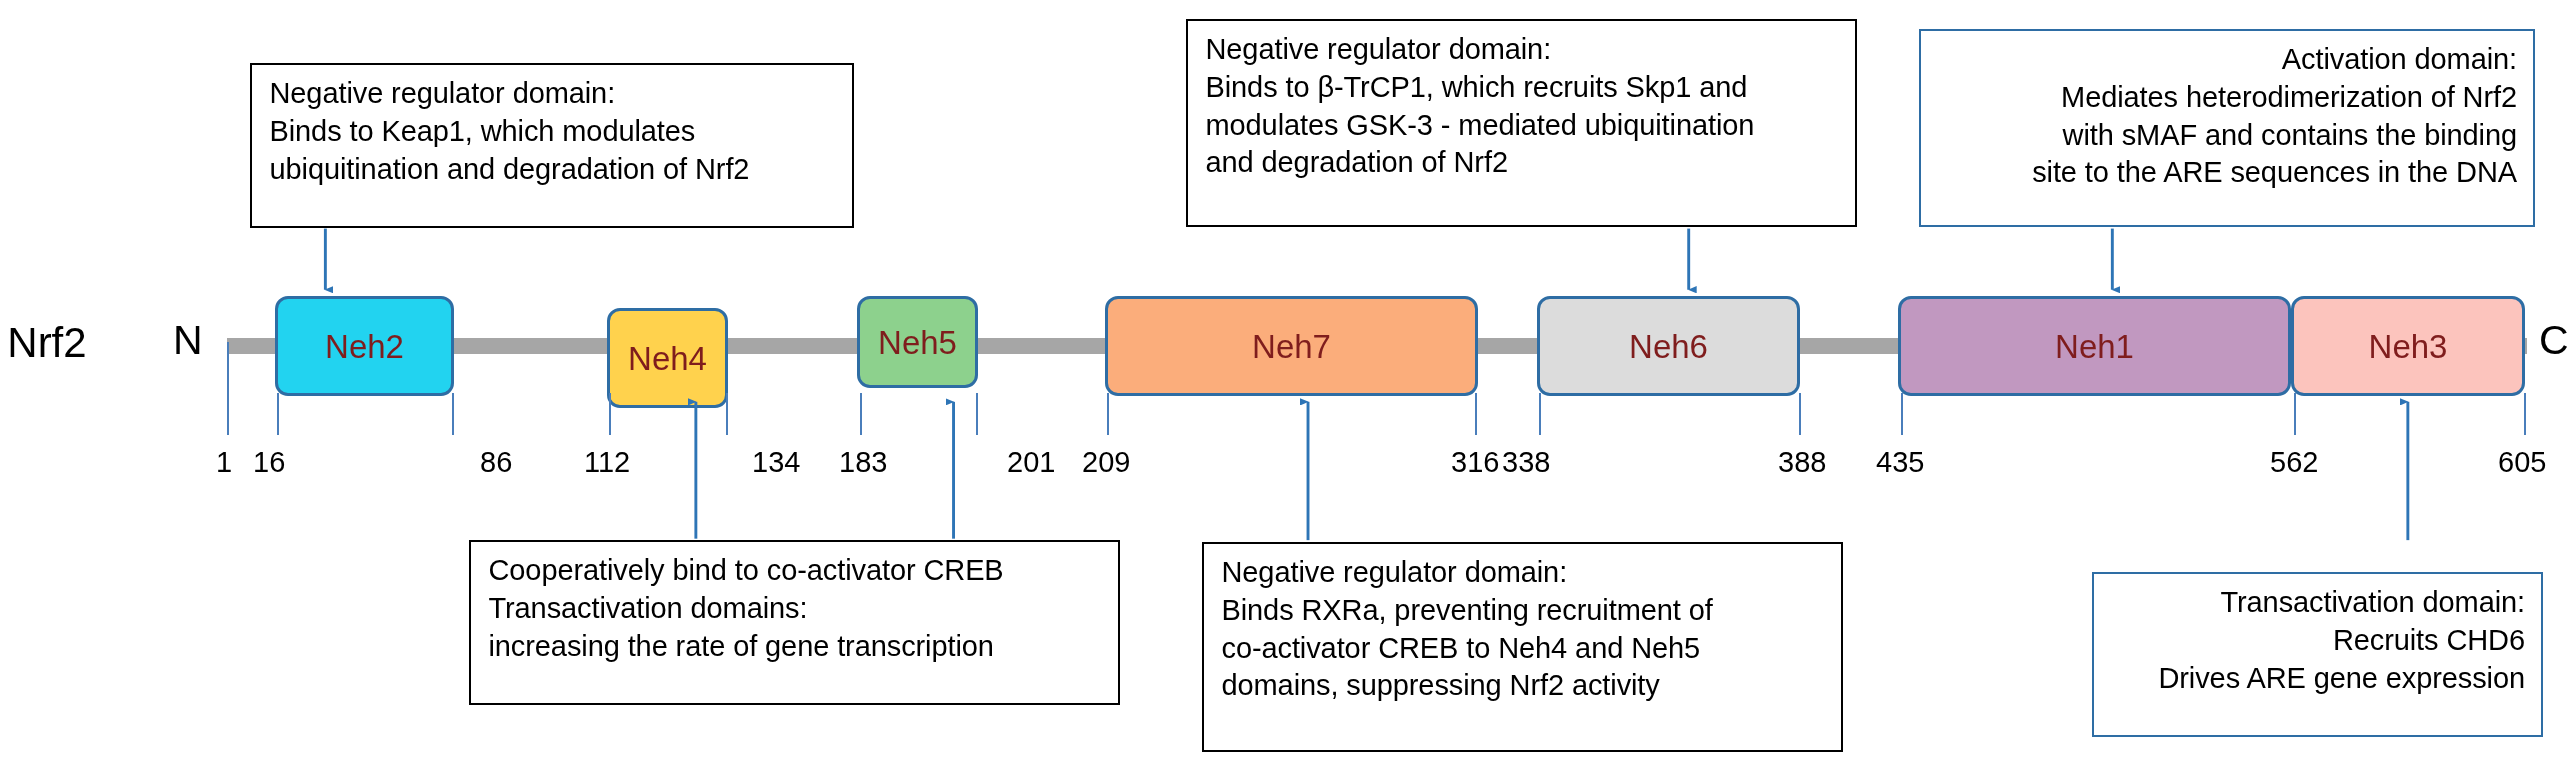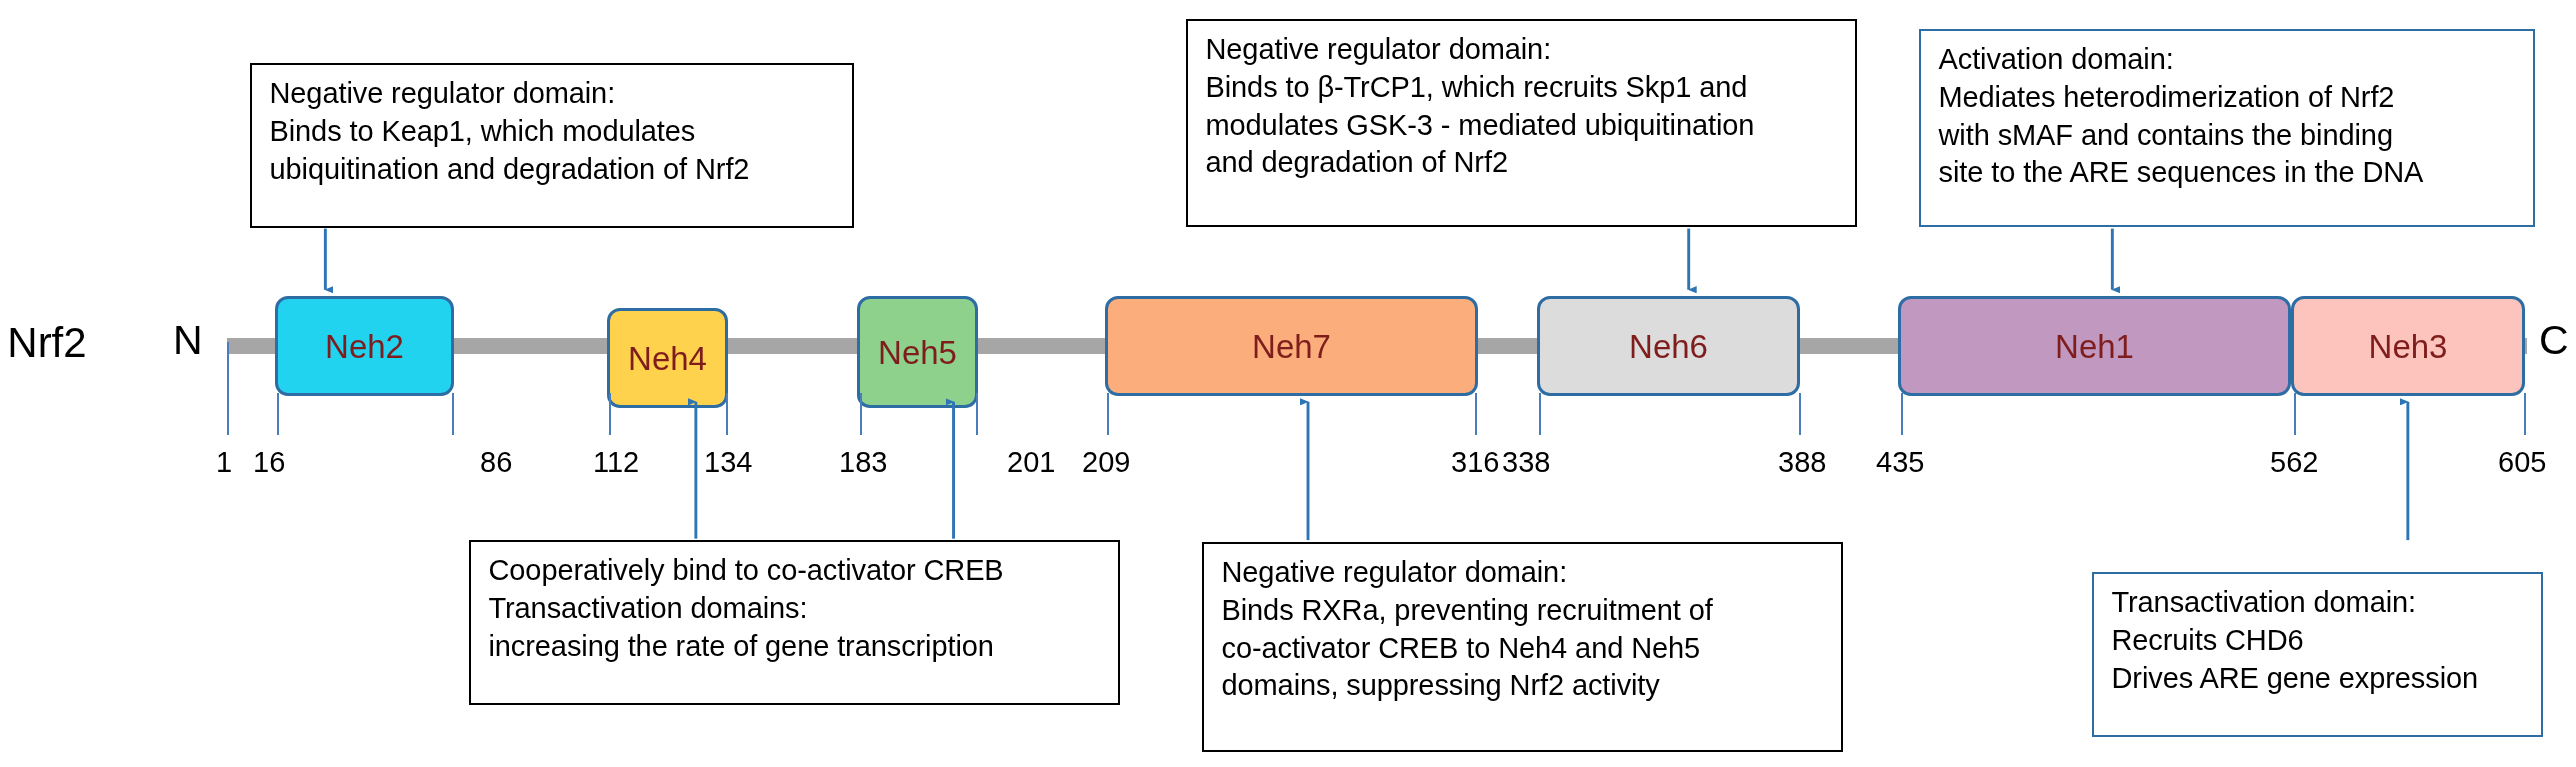--- a/index.html
+++ b/index.html
@@ -4,21 +4,21 @@
 <style>
   html,body{margin:0;padding:0;background:#ffffff;}
   body{width:2576px;height:768px;position:relative;overflow:hidden;
        font-family:"Liberation Sans", sans-serif;color:#000;}
   #stage{position:absolute;inset:0;width:2576px;height:768px;}
 
   
   .callout{position:absolute;box-sizing:border-box;background:#ffffff;
            padding:10.2px 16px 11.6px 17.5px;}
   .callout.black{border:2.9px solid #000000;}
-  .callout.blue{border:2.9px solid #2E6DA4;}
+  .callout.blue{border:2.9px solid #2E6DA4;text-align:right;}
   .callout .ln{display:block;font-size:29px;line-height:1.30;white-space:pre;
                letter-spacing:-0.1px;}
 
   
   #backbone{position:absolute;left:227px;top:338px;width:2300px;height:16px;
             background:#A6A6A6;}
 
   
   .domain{position:absolute;box-sizing:border-box;border:3.6px solid #2E6DA4;
           border-radius:13px;display:flex;align-items:center;justify-content:center;}
@@ -51,21 +51,21 @@
   <div id="backbone"></div>
 
   <div class="domain" style="left:275px;top:296px;width:179px;height:100px;background:#22D3F0;">
     <span class="dlabel">Neh2</span>
   </div>
 
   <div class="domain" style="left:607px;top:308px;width:121px;height:100px;background:#FFD24D;">
     <span class="dlabel">Neh4</span>
   </div>
 
-  <div class="domain" style="left:857px;top:296px;width:121px;height:112px;background:#8DD18D;">
+  <div class="domain" style="left:857px;top:296px;width:121px;height:92px;background:#8DD18D;">
     <span class="dlabel">Neh5</span>
   </div>
 
   <div class="domain" style="left:1105px;top:296px;width:373px;height:100px;background:#FBAD7B;">
     <span class="dlabel">Neh7</span>
   </div>
 
   <div class="domain" style="left:1537px;top:296px;width:263px;height:100px;background:#DCDCDC;">
     <span class="dlabel">Neh6</span>
   </div>
@@ -89,22 +89,22 @@
   <div class="tick" style="left:1475px;top:393px;height:42px;"></div>
   <div class="tick" style="left:1539px;top:393px;height:42px;"></div>
   <div class="tick" style="left:1799px;top:393px;height:42px;"></div>
   <div class="tick" style="left:1901px;top:393px;height:42px;"></div>
   <div class="tick" style="left:2294px;top:393px;height:42px;"></div>
   <div class="tick" style="left:2524px;top:393px;height:42px;"></div>
 
   <div class="ticknum" style="left:216px;top:448px;">1</div>
   <div class="ticknum" style="left:253px;top:448px;">16</div>
   <div class="ticknum" style="left:480px;top:448px;">86</div>
-  <div class="ticknum" style="left:584px;top:448px;margin-left:9px;">112</div>
-  <div class="ticknum" style="left:704px;top:448px;text-align:right;">134</div>
+  <div class="ticknum" style="left:584px;top:448px;">112</div>
+  <div class="ticknum" style="left:752px;top:448px;text-align:right;">134</div>
   <div class="ticknum" style="left:839px;top:448px;">183</div>
   <div class="ticknum" style="left:1007px;top:448px;">201</div>
   <div class="ticknum" style="left:1082px;top:448px;">209</div>
   <div class="ticknum" style="left:1451px;top:448px;">316</div>
   <div class="ticknum" style="left:1502px;top:448px;">338</div>
   <div class="ticknum" style="left:1778px;top:448px;">388</div>
   <div class="ticknum" style="left:1876px;top:448px;">435</div>
   <div class="ticknum" style="left:2270px;top:448px;">562</div>
   <div class="ticknum" style="left:2498px;top:448px;">605</div>
 

